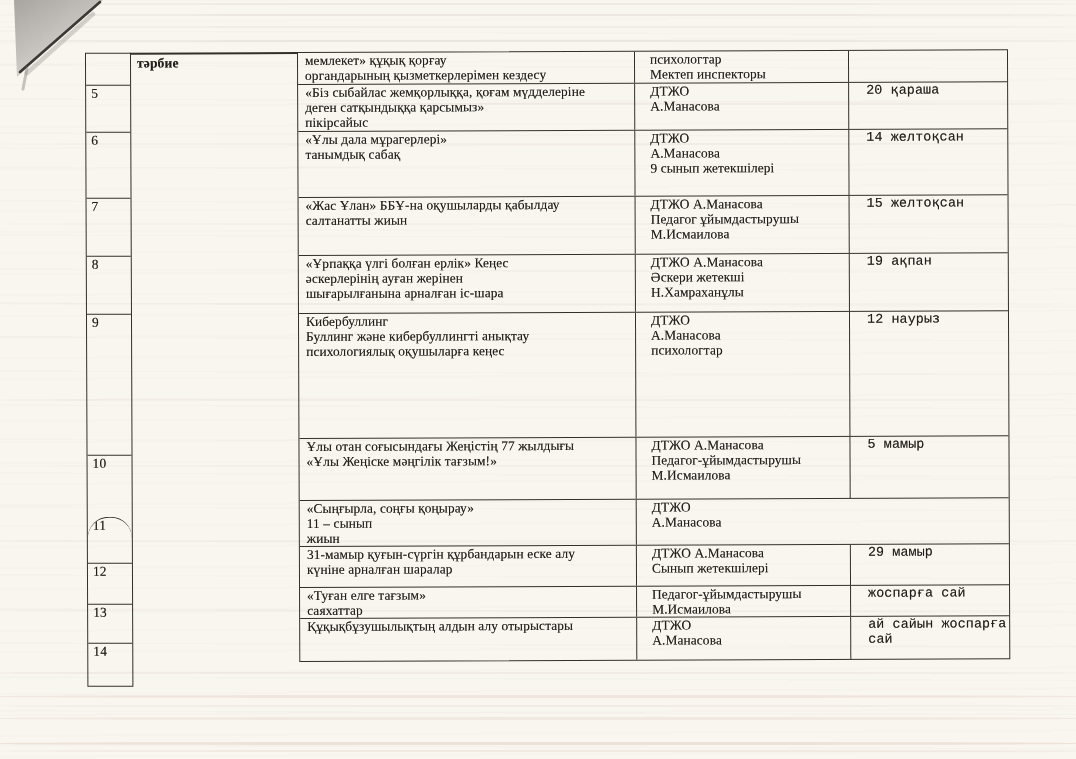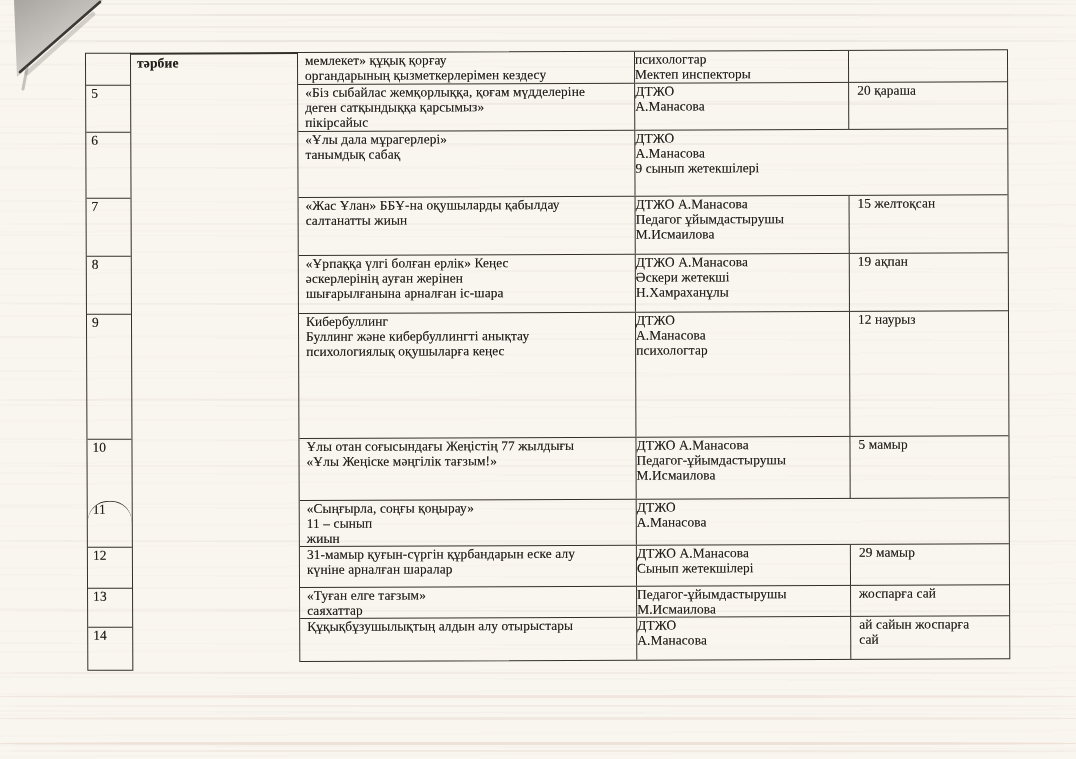--- a/index.html
+++ b/index.html
@@ -66,22 +66,22 @@
     font-weight:bold; font-size:13.6px;
   }
   .maingrid{
     position:absolute; left:298px; top:52px; width:711px;
     border:1.7px solid var(--border,#33302b);
   }
   .grow{ display:grid; grid-template-columns:336px 214px 161px; }
   .grow + .grow{ border-top:1.5px solid var(--border,#33302b); }
   .cell{ padding:1px 5px 0 7px; overflow:hidden; }
   .cell + .cell{ border-left:1.4px solid var(--border,#33302b); }
-  .cell-responsible{ padding-left:0; }
-  .cell-date{ padding-left:8px; }
+  .cell-responsible{ padding-left:15px; }
+  .cell-date{ padding-left:17px;font-family:Liberation Mono, monospace; }
   .ln{ white-space:nowrap; }
 </style>
 </head>
 <body>
 
 <div class="page">
 
   <div class="st st1"></div>
   <div class="st st2"></div>
   <div class="st st3"></div>
@@ -116,21 +116,21 @@
   </svg>
 
   <div class="doc">
     <div class="numcol" id="numcol">
         <div class="numcell" style="height: 31px;"></div>
         <div class="numcell" style="height: 47px;">5</div>
         <div class="numcell" style="height: 66px;">6</div>
         <div class="numcell" style="height: 58px;">7</div>
         <div class="numcell" style="height: 58px;">8</div>
         <div class="numcell" style="height: 125px;">9</div>
-        <div class="numcell" style="height: 62px;">10</div>
+        <div class="numcell" style="height: 62px; margin-top: 16px;">10</div>
         <div class="numcell" style="height: 46px; border-radius: 21px;">11</div>
         <div class="numcell" style="height: 41px;">12</div>
         <div class="numcell" style="height: 39px;">13</div>
         <div class="numcell" style="height: 43px;">14</div>
       </div>
     <div class="col2-topline"></div>
     <div class="section-label">тәрбие</div>
     <div class="maingrid" id="maingrid">
         <div class="grow" style="height: 31px;">
           <div class="cell cell-activity">
@@ -160,20 +160,23 @@
         <div class="grow" style="height: 66px;">
           <div class="cell cell-activity">
             <div class="ln">«Ұлы дала мұрагерлері»</div>
             <div class="ln">танымдық сабақ</div>
           </div>
           <div class="cell cell-responsible">
             <div class="ln">ДТЖО</div>
             <div class="ln">А.Манасова</div>
             <div class="ln">9 сынып жетекшілері</div>
           </div>
+          <div class="cell cell-date">
+            <div class="ln">14 желтоқсан</div>
+          </div>
         </div>
         <div class="grow" style="height: 58px;">
           <div class="cell cell-activity">
             <div class="ln">«Жас Ұлан» ББҰ-на оқушыларды қабылдау</div>
             <div class="ln">салтанатты жиын</div>
           </div>
           <div class="cell cell-responsible">
             <div class="ln">ДТЖО А.Манасова</div>
             <div class="ln">Педагог ұйымдастырушы</div>
             <div class="ln">М.Исмаилова</div>

